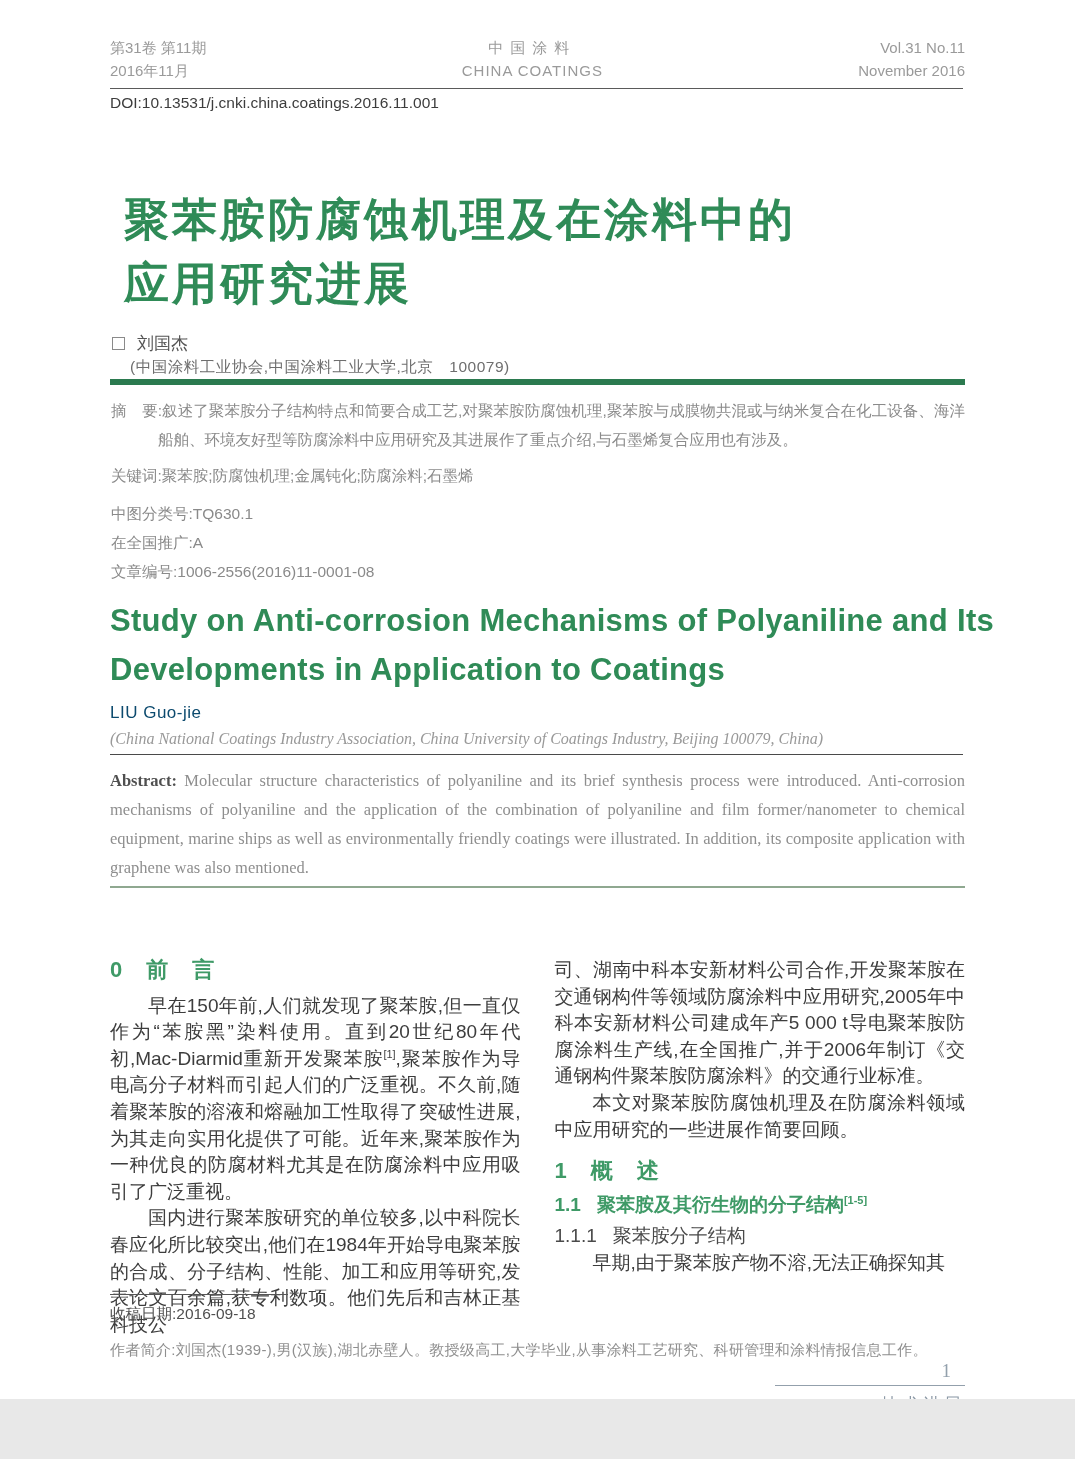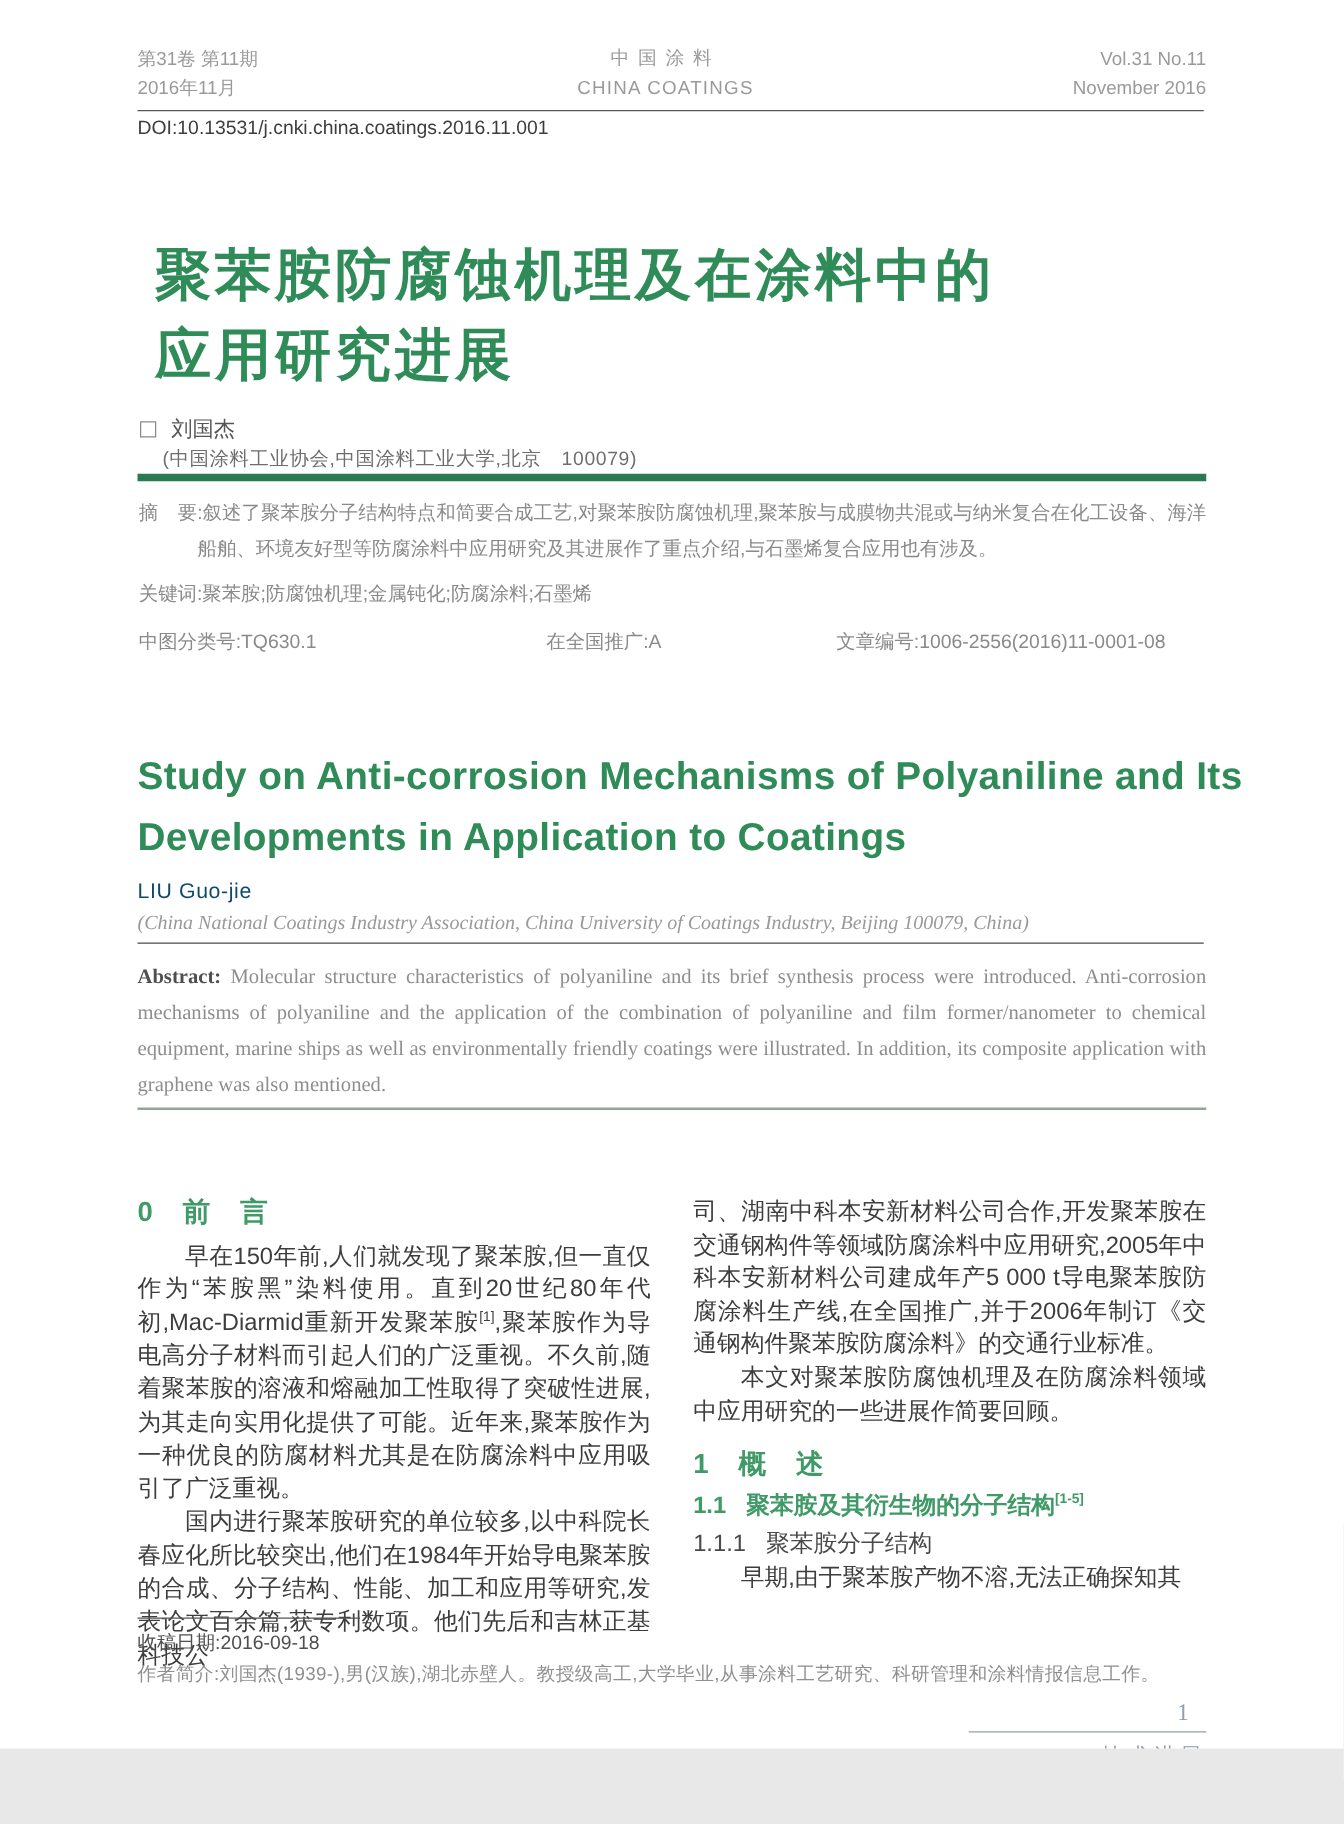--- a/index.html
+++ b/index.html
@@ -7,21 +7,21 @@
   .page {
     position:relative; width:1075px; height:1399px; background:#ffffff;
     overflow:hidden; margin:0 auto;
     font-family:"Liberation Sans","DejaVu Sans",sans-serif;
   }
   
   .jheader { position:absolute; left:110px; right:110px; top:36px;
     display:flex; justify-content:space-between; color:#9a9a9a;
     font-size:15px; line-height:23px; }
   .jheader .hcol-center { text-align:center; }
-  .jheader .hcol-center .cn { letter-spacing:7px;font-family:Liberation Serif, serif; }
+  .jheader .hcol-center .cn { letter-spacing:7px; }
   .jheader .hcol-center .en { letter-spacing:1px; }
   .jheader .hcol-right { text-align:right; }
   .header-rule { position:absolute; left:110px; right:112px; top:88px;
     border-top:1.6px solid #5a5a5a; }
   .doi-line { position:absolute; left:110px; top:94px;
     font-family:Liberation Sans, sans-serif;
     font-size:15.5px; color:#3d3d3d; }
   
   .cn-title { position:absolute; left:124px; top:188px;
     font-size:45px; font-weight:bold; color:#2f8b57;
@@ -32,21 +32,21 @@
     border:1.5px solid #8a8a8a; margin-right:12px; }
   .cn-affil { position:absolute; left:130px; top:357px;
     font-size:15.5px; color:#6e6e6e; letter-spacing:0.5px; }
   .green-bar { position:absolute; left:110px; right:110px; top:379px;
     height:6px; background:#2b7a4f; }
   
   .cn-abstract { position:absolute; left:111px; right:110px; top:396px;
     font-size:15.5px; color:#8a8a8a; line-height:29px; }
   .cn-abstract .hang { padding-left:47px; text-indent:-47px; text-align:justify; }
   .cn-abstract .kw-line { margin-top:7px; }
-  .cn-abstract .clc-row { display:flex; margin-top:9px; }
+  .cn-abstract .clc-row { display:flex; margin-top:9px;flex-direction:column; }
   .cn-abstract .clc-row .cell-1 { width:326px; }
   .cn-abstract .clc-row .cell-2 { width:232px; }
   
   .en-title { position:absolute; left:110px; top:596px;
     font-size:31px; font-weight:bold; color:#2f8b57; line-height:49px;
     letter-spacing:0.3px; }
   .en-author { position:absolute; left:110px; top:703px;
     font-size:17px; color:#0c4a6e; letter-spacing:0.5px; }
   .en-affil { position:absolute; left:110px; top:730px;
     font-family:"Liberation Serif","DejaVu Serif",serif; font-style:italic;
@@ -72,21 +72,21 @@
   .col .h-section.mid { margin-top:15px; margin-bottom:7px; }
   sup { font-size:11px; line-height:0; }
   .sub-h2 { color:#3f9a67; font-weight:bold; margin-top:5px; text-align:left; }
   .sub-h2 .num, .sub-h3 .num { margin-right:16px; }
   .sub-h3 { color:#4a4a4a; margin-top:5px; text-align:left; }
   
   .footnote { position:absolute; left:110px; right:110px; top:1294px; }
   .footnote .fn-rule { width:178px; border-top:1.5px solid #555555;
     margin-bottom:9px; }
   .footnote .received { font-size:15.5px; color:#4f4f4f; }
-  .footnote .bio { font-size:15px; color:#8f8f8f; margin-top:5px;
+  .footnote .bio { font-size:15px; color:#8f8f8f; margin-top:16px;
     letter-spacing:0.3px; }
   
   .pfooter { position:absolute; right:110px; top:1360px; text-align:right; }
   .pfooter .pageno { font-family:"Liberation Serif","DejaVu Serif",serif;
     font-size:19px; color:#93a0ac; padding-right:14px; }
   .pfooter .f-rule { width:190px; border-top:1.5px solid #93a0ac;
     margin:3px 0 7px auto; }
   .pfooter .sec-cn { font-size:17px; color:#8c99a6; letter-spacing:4px; }
   .pfooter .sec-en { font-family:"Liberation Serif","DejaVu Serif",serif;
     font-size:16px; color:#93a0ac; letter-spacing:1.5px; margin-top:3px; }

